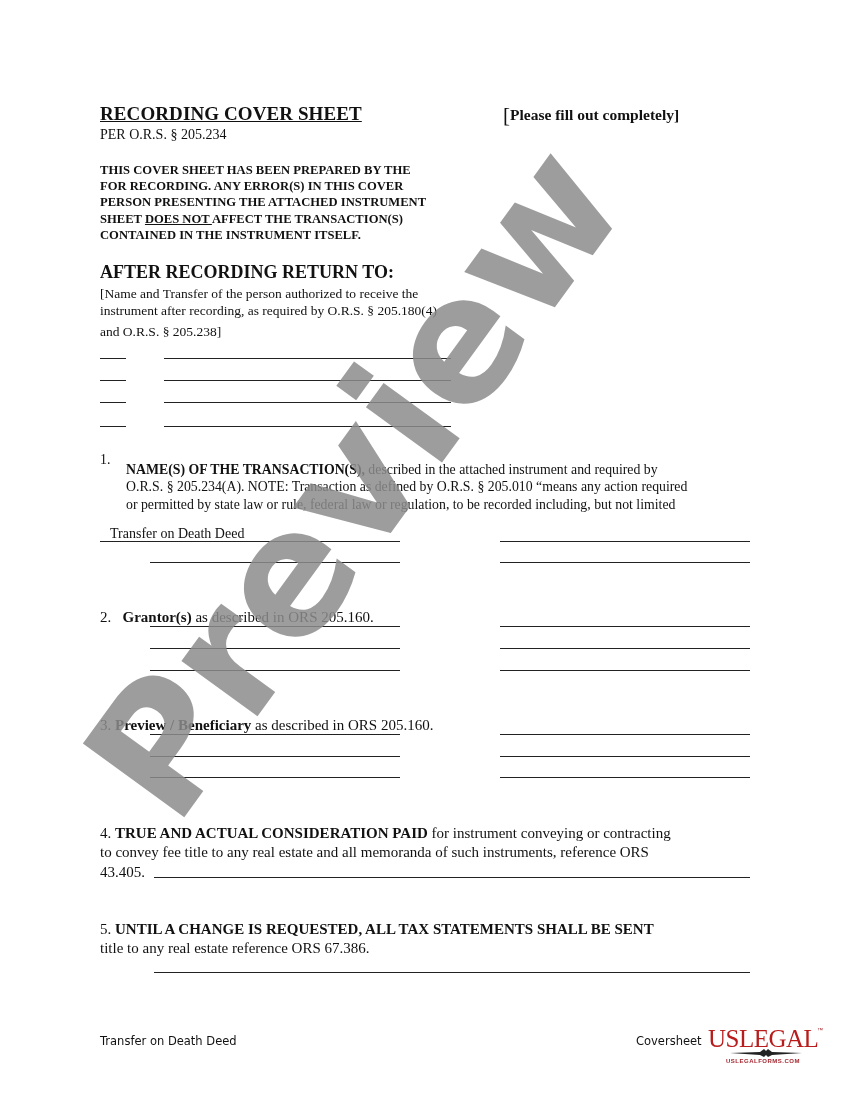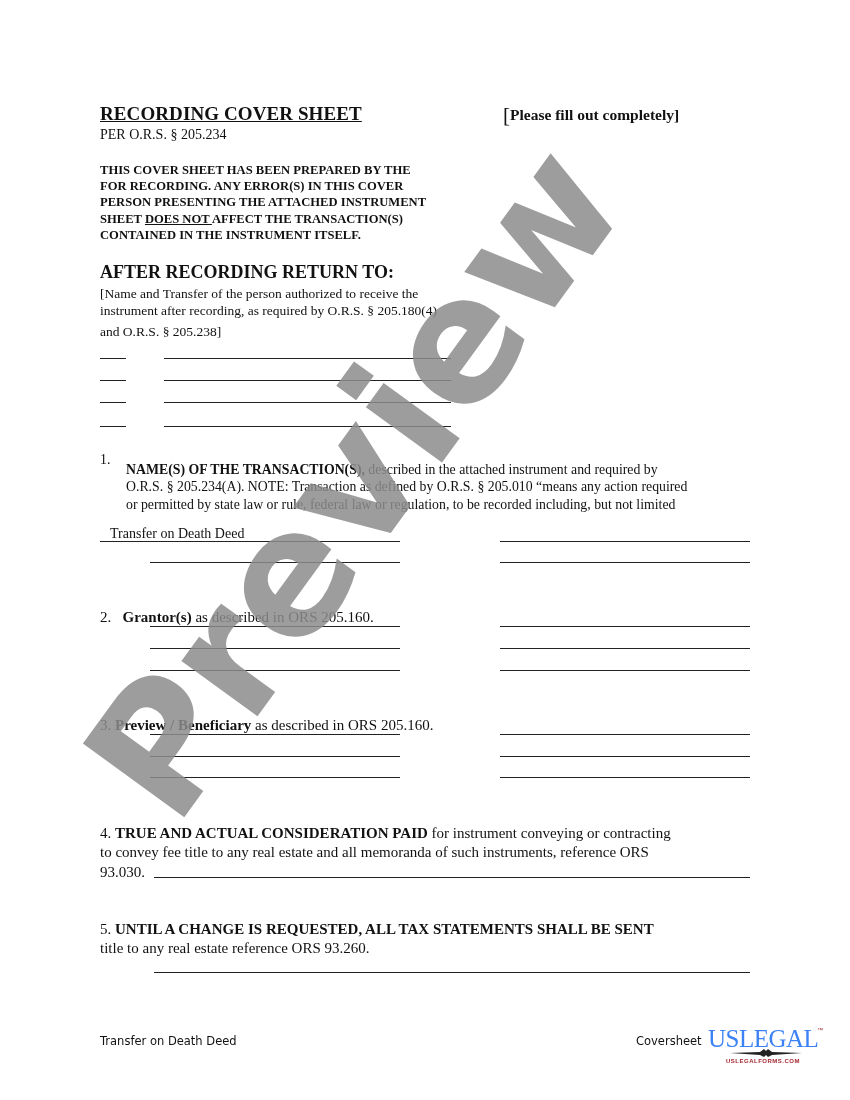--- a/index.html
+++ b/index.html
@@ -16,21 +16,21 @@
   .instr3 { left:100px; top:324px; font-size:13.5px; }
   .line { position:absolute; height:0; border-top:1.3px solid #222; }
   .sec1 { left:100px; top:451px; font-size:13.8px; line-height:17.3px; width:660px; }
   .sec1 .num { position:absolute; left:0; top:0; }
   .sec1 .txt { position:absolute; left:26px; top:10px; width:630px; }
   .tod { left:110px; top:526px; font-size:14px; }
   .sec { font-size:15px; line-height:19.3px; width:660px;margin-top:20px; }
   .footer-left { left:100px; top:1034px; font-family:"DejaVu Sans", sans-serif; font-size:11.5px; }
   .footer-right { left:636px; top:1034px; font-family:"DejaVu Sans", sans-serif; font-size:11.5px; }
   .logo { left:708px; top:1025px; width:115px; height:42px; }
-  .logo-text { position:absolute; left:0; top:0; font-family:"Liberation Serif", serif; font-size:25px; color:#3b82f6; letter-spacing:-0.5px; }
+  .logo-text { position:absolute; left:0; top:0; font-family:"Liberation Serif", serif; font-size:25px; color:#b91c1c; letter-spacing:-0.5px; }
   .logo-tm { position:absolute; left:109px; top:2px; font-size:6px; color:#a3272f; font-family:"Liberation Sans", sans-serif; }
   .logo-url { position:absolute; left:18px; top:33px; font-family:"Liberation Sans", sans-serif; font-size:6px; font-weight:bold; color:#a3272f; letter-spacing:0.5px; }
   .watermark { position:absolute; left:0; top:0; width:850px; height:1100px; pointer-events:none; }
 </style>
 </head>
 <body>
 
 <div class="abs title">RECORDING COVER SHEET</div>
 <div class="abs subtitle">PER O.R.S. § 205.234</div>
 <div class="abs fillout"><span class="br">[</span><span>Please fill out completely]</span></div>
@@ -85,27 +85,27 @@
 <div class="line" style="left:150px;top:734px;width:250px;"></div>
 <div class="line" style="left:500px;top:734px;width:250px;"></div>
 <div class="line" style="left:150px;top:756px;width:250px;"></div>
 <div class="line" style="left:500px;top:756px;width:250px;"></div>
 <div class="line" style="left:150px;top:777px;width:250px;"></div>
 <div class="line" style="left:500px;top:777px;width:250px;"></div>
 
 <div class="abs sec" style="left:100px;top:804px;">
   <div><span>4.</span> <b>TRUE AND ACTUAL CONSIDERATION PAID</b><span> for instrument conveying or contracting</span></div>
   <div>to convey fee title to any real estate and all memoranda of such instruments, reference ORS</div>
-  <div>93.030.</div>
+  <div>43.405.</div>
 </div>
 <div class="line" style="left:154px;top:877px;width:596px;"></div>
 
 <div class="abs sec" style="left:100px;top:900px;">
   <div><span>5.</span> <b>UNTIL A CHANGE IS REQUESTED, ALL TAX STATEMENTS SHALL BE SENT</b></div>
-  <div>title to any real estate reference ORS 93.260.</div>
+  <div>title to any real estate reference ORS 67.386.</div>
 </div>
 <div class="line" style="left:154px;top:972px;width:596px;"></div>
 
 <svg class="watermark" viewBox="0 0 850 1100">
   <text x="0" y="0" transform="translate(175,830) rotate(-54)" font-family="DejaVu Sans, sans-serif" font-weight="bold" font-size="172" fill="#8c8c8c" fill-opacity="0.85">Preview</text>
 </svg>
 
 <div class="abs footer-left">Transfer on Death Deed</div>
 <div class="abs footer-right">Coversheet</div>
 <div class="abs logo">

